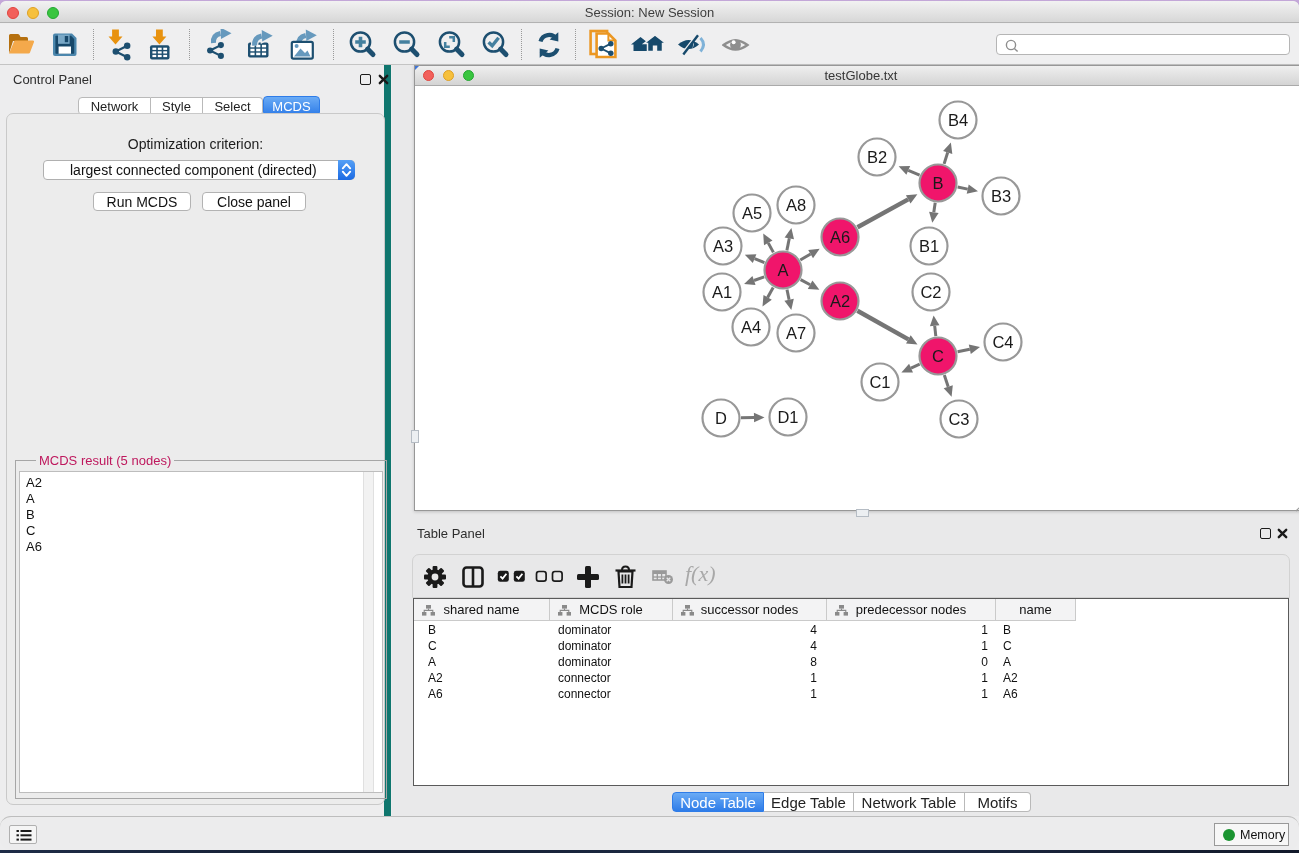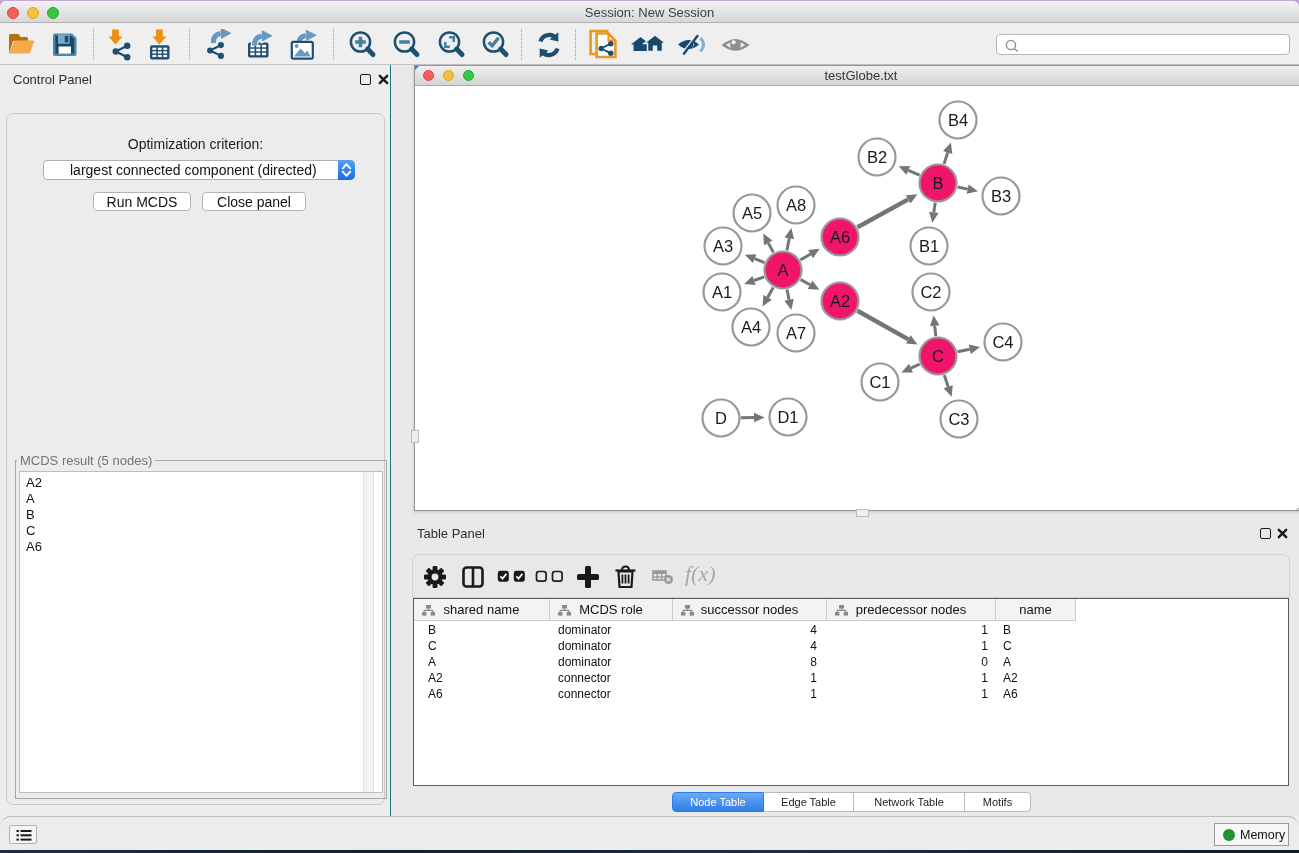--- a/index.html
+++ b/index.html
@@ -8,47 +8,47 @@
 .abs { position:absolute; }
 #deskTop { left:0; top:0; width:1299px; height:6px; background:#c3a7d8; }
 #mainwin { left:0; top:1px; width:1299px; height:849px; background:#ededee; border-radius:6px 6px 0 0; overflow:hidden; }
 #titlebar { left:0; top:0; width:1299px; height:22px; background:linear-gradient(#f2f2f2,#d7d7d7); border-bottom:1px solid #b2b2b2; border-radius:6px 6px 0 0; }
 .tl { width:12px; height:12px; border-radius:50%; top:6px; }
 #apptitle { width:100%; text-align:center; top:4px; font-size:13px; color:#3e3e3e; }
 #toolbar { left:0; top:23px; width:1299px; height:41px; background:#efeff0; border-bottom:1px solid #c4c4c4; }
 .tsep { top:5px; height:31px; width:0; border-left:1px dotted #9a9a9a; }
 #searchbox { left:996px; top:10px; width:294px; height:21px; background:#fff; border:1px solid #b5b5b5; border-radius:4px; }
 
-#cpanel { left:0; top:64px; width:391px; height:751px; background:#ededee; border-right:1px solid #0f766e; }
+#cpanel { left:0; top:64px; width:391px; height:751px; background:#ededee; border-right:7px solid #0f766e; }
 .ptitle { font-size:13px; color:#2e2e2e; }
 .tabrow { font-size:13px; color:#222; }
 .tab { position:absolute; top:0; height:18px; background:#fff; border:1px solid #b9b9b9; border-left:none; text-align:center; line-height:17px; }
 .tabsel { background:linear-gradient(#6aabf5,#2e7ce8); color:#fff; border:1px solid #2e7ce8; border-radius:4px; height:20px; line-height:19px; }
 #cpbox { left:6px; top:48px; width:379px; height:692px; background:#ececec; border:1px solid #c9c9c9; border-radius:7px; }
 #optlabel { width:100%; top:22px; text-align:center; font-size:14px; color:#1c1c1c; }
 #dropdown { left:36px; top:46px; width:312px; height:20px; background:#fff; border:1px solid #b0b0b0; border-radius:4px; font-size:14px; color:#111; }
 #stepper { right:-1px; top:-1px; width:17px; height:20px; background:linear-gradient(#55a0f6,#1b6ae3); border-radius:0 5px 5px 0; }
 .btn { position:absolute; top:78px; height:19px; background:#fff; border:1px solid #b3b3b3; border-radius:4px; font-size:14px; color:#111; text-align:center; line-height:18px; }
 #fieldset { left:8px; top:346px; width:372px; height:339px; border:1px solid #a6a6a6; }
-#fstitle { left:1px; top:-8px; background:#ececec; padding:0 3px; font-size:13px; color:#737373; }
+#fstitle { left:20px; top:-8px; background:#ececec; padding:0 3px; font-size:13px; color:#be185d; }
 #fslist { left:3px; top:10px; width:364px; height:322px; background:#fff; border:1px solid #bdbdbd; font-size:13px; color:#111; line-height:16px; padding:3px 0 0 6px; }
 #fsscroll { right:8px; top:0px; width:11px; height:320px; background:#f2f2f2; border-left:1px solid #e0e0e0; border-right:1px solid #e0e0e0; }
 
 #rightarea { left:392px; top:64px; width:907px; height:751px; background:#e9e9ea; }
 #netwin { left:22px; top:0; width:894px; height:446px; background:#fff; border:1px solid #979797; box-shadow:0 1px 3px rgba(0,0,0,0.18); }
 #nettbar { left:0; top:0; width:100%; height:20px; background:linear-gradient(#efefef,#d4d4d4); border-bottom:1px solid #aaa; }
 .ntl { width:11px; height:11px; border-radius:50%; top:4px; }
 #nettitle { width:100%; text-align:center; top:2px; font-size:13px; color:#363636; }
 
 #tpanel { left:0px; top:456px; width:907px; height:293px; }
 #ttoolbar { left:20px; top:33px; width:878px; height:44px; background:#e8e8e9; border:1px solid #d2d2d2; border-radius:7px 7px 0 0; }
 #ttable { left:21px; top:77px; width:876px; height:188px; background:#fff; border:1px solid #5a5a5a; }
 .thead { position:absolute; top:0; height:22px; background:#f3f3f4; border-right:1px solid #cacaca; border-bottom:1px solid #cacaca; font-size:13px; color:#111; text-align:center; line-height:22px; }
 .trow { position:absolute; font-size:12px; color:#111; height:16px; line-height:16px; }
-.btab { position:absolute; top:271px; height:20px; background:#fff; border:1px solid #b9b9b9; border-left:none; font-size:11px; color:#222; text-align:center; line-height:19px; }
+.btab { position:absolute; top:271px; height:20px; background:#fff; border:1px solid #b9b9b9; border-left:none; font-size:15px; color:#222; text-align:center; line-height:19px; }
 .btabsel { background:linear-gradient(#6aabf5,#2e7ce8); color:#fff; border:1px solid #2e7ce8; }
 
 #statusbar { left:0; top:815px; width:1299px; height:34px; background:#ececed; border-top:1px solid #bdbdbd;border-radius:11px; }
 #memorybtn { left:1214px; top:6px; width:75px; height:23px; background:#f7f7f7; border:1px solid #999; font-size:13px; color:#111; }
 #listbtn { left:9px; top:8px; width:28px; height:19px; background:#f5f5f5; border:1px solid #b0b0b0; border-radius:2px; }
 </style>
 </head>
 <body>
 <div class="abs" id="deskTop"></div>
 <div class="abs" id="mainwin">
@@ -189,20 +189,26 @@
           <line x1="9.4" y1="9.4" x2="12.6" y2="12.6" stroke="#8e8e8e" stroke-width="1.4"></line>
         </svg>
       </div>
   </div>
   <div class="abs" id="cpanel">
     <div class="abs ptitle" style="left:13px; top:7px;">Control Panel</div>
     <div class="abs" style="left:360px; top:9px; width:11px; height:11px; border:1.5px solid #1a1a1a; border-radius:2px;"></div>
       <svg class="abs" style="left:378px; top:9px;" width="11" height="11" viewBox="0 0 11 11">
         <path d="M 1.8 1.8 L 9.2 9.2 M 9.2 1.8 L 1.8 9.2" stroke="#1a1a1a" stroke-width="2.4" stroke-linecap="round"></path>
       </svg>
+    <div class="abs tabrow" style="left:0; top:32px; width:391px; height:22px;">
+      <div class="tab" style="left:78px; width:73px; border-left:1px solid #b9b9b9; border-radius:4px 0 0 4px;">Network</div>
+      <div class="tab" style="left:151px; width:52px;">Style</div>
+      <div class="tab" style="left:203px; width:60px; border-radius:0 4px 4px 0;">Select</div>
+      <div class="tab tabsel" style="left:263px; top:-1px; width:57px;">MCDS</div>
+    </div>
     <div class="abs" id="cpbox">
       <div class="abs" id="optlabel">Optimization criterion:</div>
       <div class="abs" id="dropdown">
           <span class="abs" style="left:12px; top:1px;padding-left:14px;">largest connected component (directed)</span>
         <div class="abs" id="stepper">
             <svg class="abs" style="left:0px; top:0px;" width="17" height="20" viewBox="0 0 17 20">
               <path d="M 4.8 8.3 L 8.5 4.2 L 12.2 8.3" stroke="#fff" stroke-width="1.9" fill="none" stroke-linecap="round" stroke-linejoin="round"></path>
               <path d="M 4.8 11.7 L 8.5 15.8 L 12.2 11.7" stroke="#fff" stroke-width="1.9" fill="none" stroke-linecap="round" stroke-linejoin="round"></path>
             </svg>
           </div>

